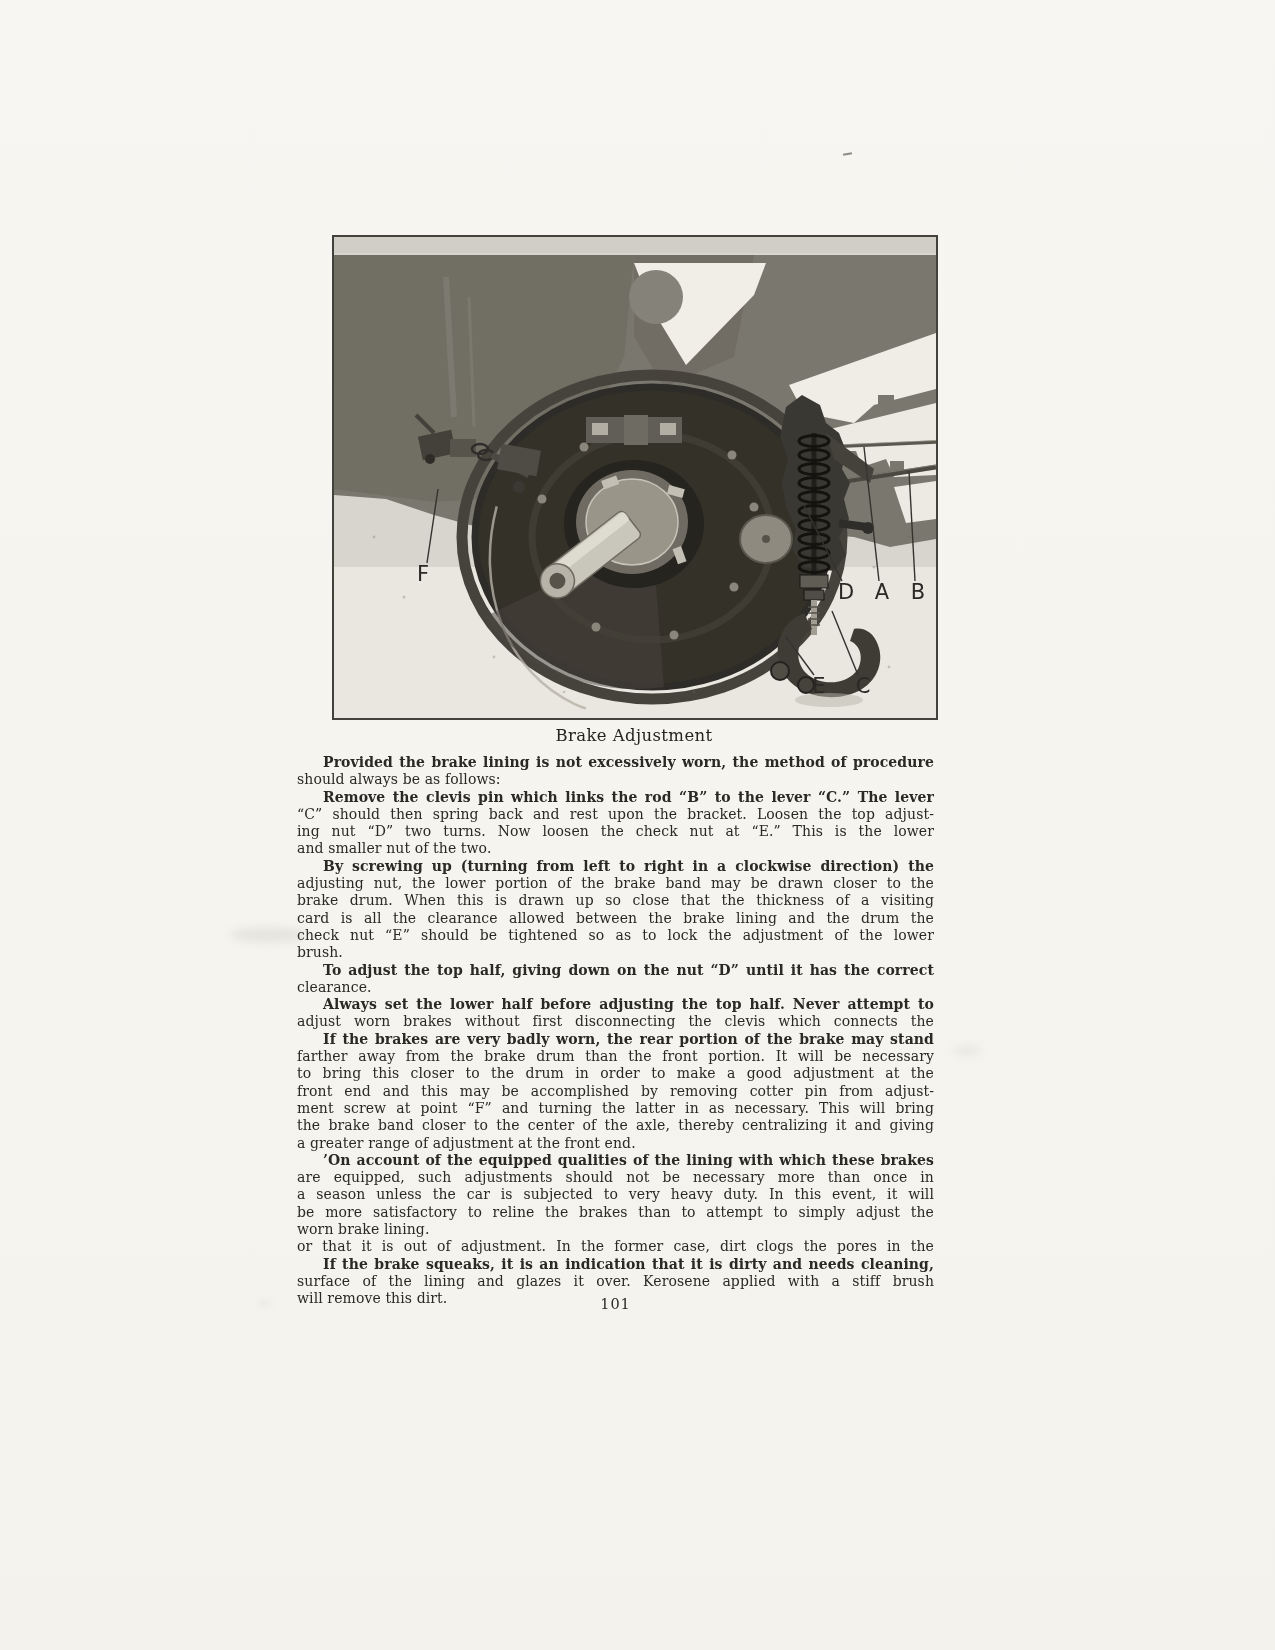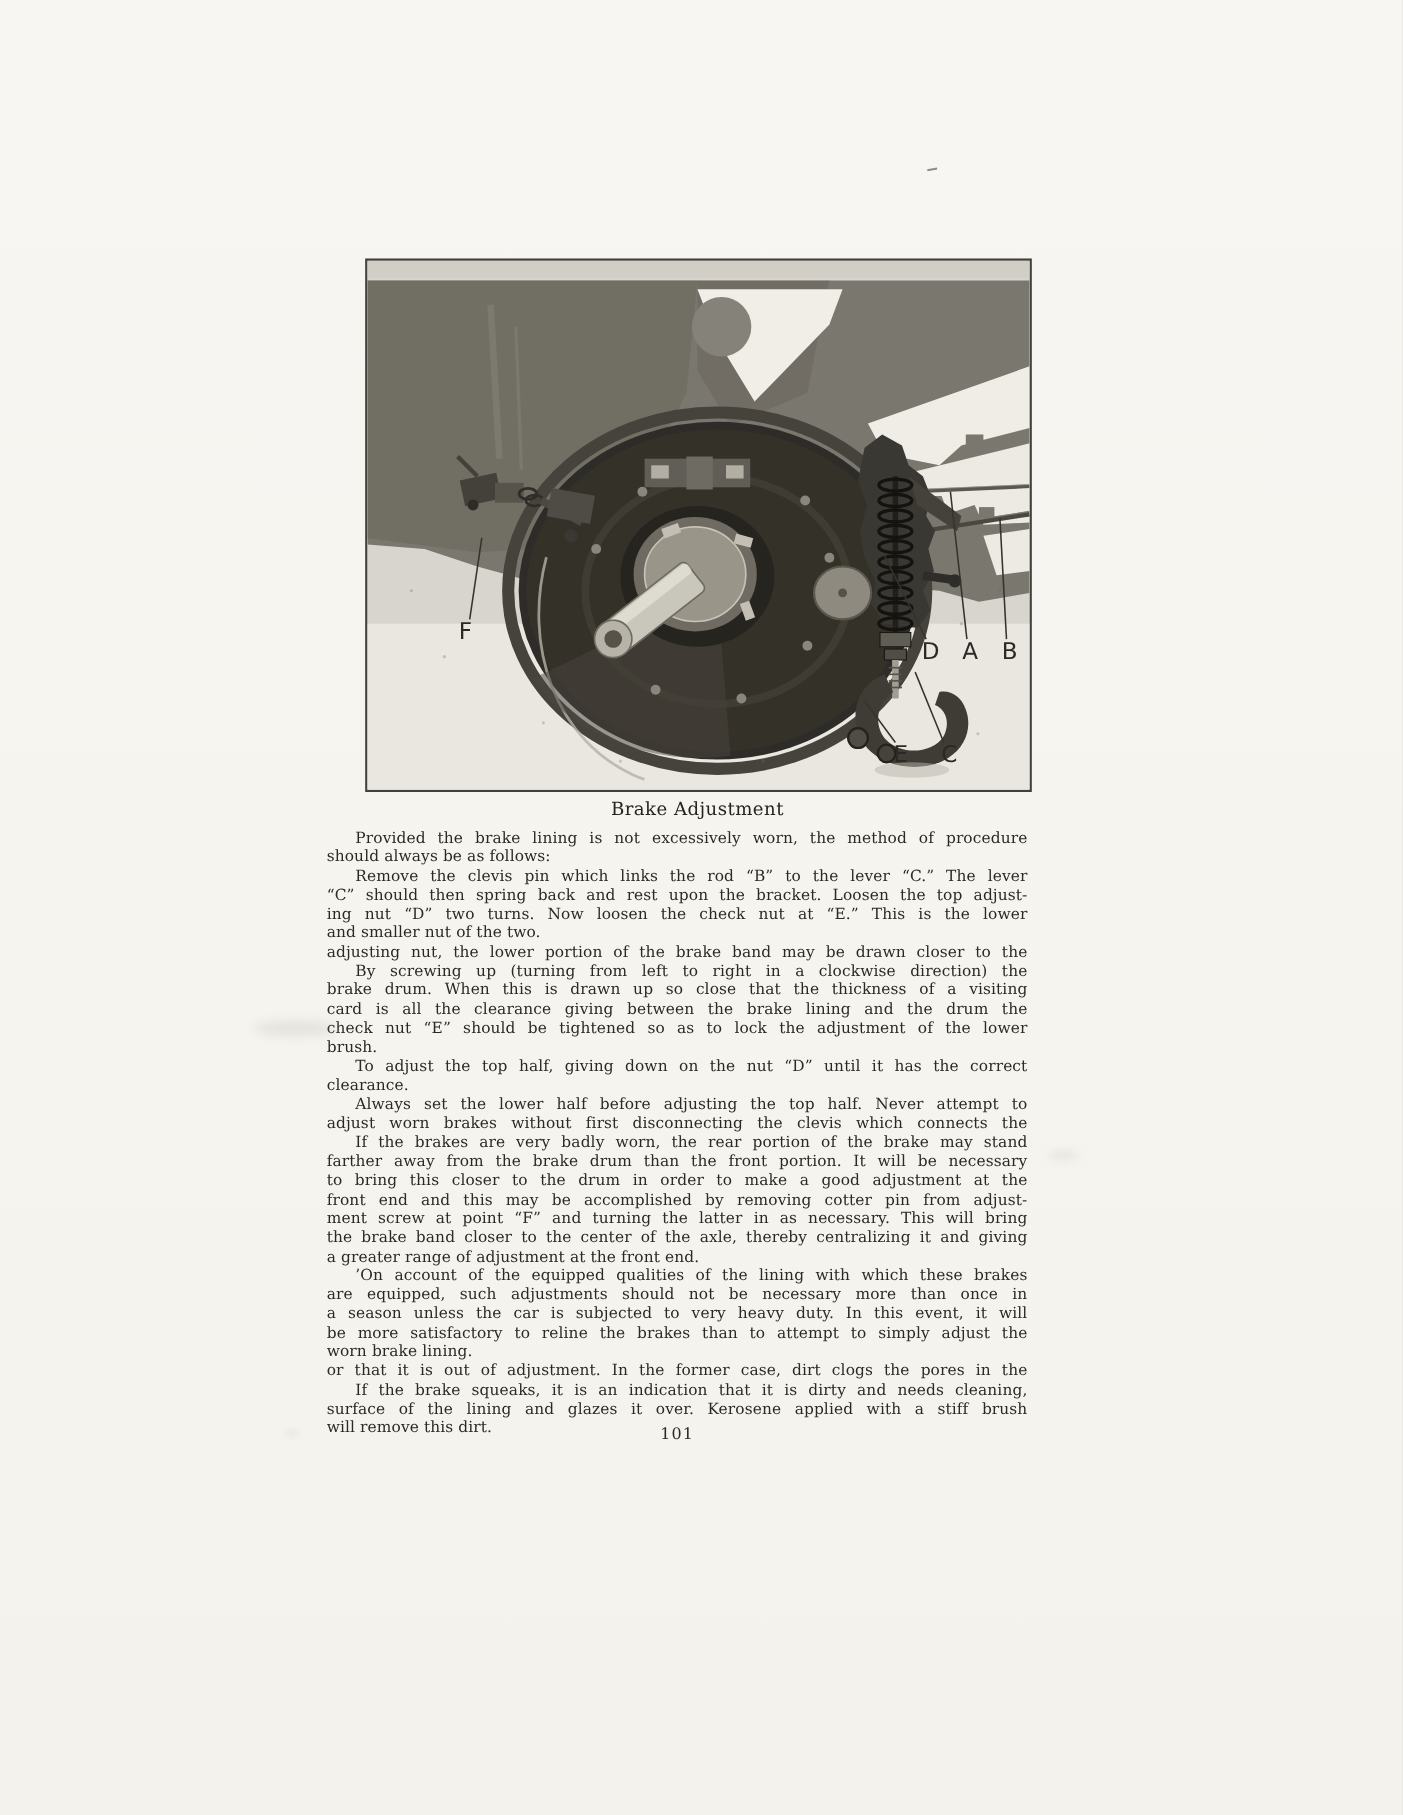--- a/index.html
+++ b/index.html
@@ -16,21 +16,21 @@
   .caption{
     position:absolute;left:332px;top:726px;width:604px;text-align:center;
     font-weight:normal;font-size:16.5px;letter-spacing:.4px;color:#26241f;
   }
   .body-text{position:absolute;left:297px;top:754px;width:637px;}
   .line{
     font-size:14px;line-height:17.3px;color:#2b2923;
     text-align:justify;text-align-last:left;letter-spacing:.1px;
   }
   .line.just{text-align-last:justify;}
-  .line.first{text-indent:26px;}
+  .line.first{text-indent:26px;font-weight:bold;}
   .page-number{
     position:absolute;left:297px;top:1296px;width:637px;text-align:center;
     font-size:14.5px;letter-spacing:1px;color:#2b2923;
   }
   .smudge{position:absolute;background:#8d8a84;border-radius:50%;}
   .smudge.s1{left:230px;top:928px;width:78px;height:14px;opacity:.16;filter:blur(5px);}
   .smudge.s2{left:953px;top:1046px;width:28px;height:9px;opacity:.12;filter:blur(4px);}
   .smudge.s3{left:258px;top:1300px;width:14px;height:6px;opacity:.10;filter:blur(3px);}
   .tick{position:absolute;left:843px;top:153px;width:9px;height:2px;background:#55534d;opacity:.65;transform:rotate(-10deg);}
   .flabel{font-family:"DejaVu Sans", sans-serif;font-size:21px;fill:#2b2925;}
@@ -201,24 +201,24 @@
         <div class="line first just">Provided the brake lining is not excessively worn, the method of procedure</div>
         <div class="line">should always be as follows:</div>
       </div>
       <div>
         <div class="line first just">Remove the clevis pin which links the rod “B” to the lever “C.”  The lever</div>
         <div class="line just">“C” should then spring back and rest upon the bracket.  Loosen the top adjust-</div>
         <div class="line just">ing nut “D” two turns.  Now loosen the check nut at “E.”  This is the lower</div>
         <div class="line">and smaller nut of the two.</div>
       </div>
       <div>
+        <div class="line first just">By screwing up (turning from left to right in a clockwise direction) the</div>
         <div class="line just">adjusting nut, the lower portion of the brake band may be drawn closer to the</div>
-        <div class="line first just">By screwing up (turning from left to right in a clockwise direction) the</div>
         <div class="line just">brake drum.  When this is drawn up so close that the thickness of a visiting</div>
-        <div class="line just">card is all the clearance giving between the brake lining and the drum the</div>
+        <div class="line just">card is all the clearance allowed between the brake lining and the drum the</div>
         <div class="line just">check nut “E” should be tightened so as to lock the adjustment of the lower</div>
         <div class="line">brush.</div>
       </div>
       <div>
         <div class="line first just">To adjust the top half, giving down on the nut “D” until it has the correct</div>
         <div class="line">clearance.</div>
       </div>
       <div>
         <div class="line first just">Always set the lower half before adjusting the top half.  Never attempt to</div>
         <div class="line just">adjust worn brakes without first disconnecting the clevis which connects the</div>

